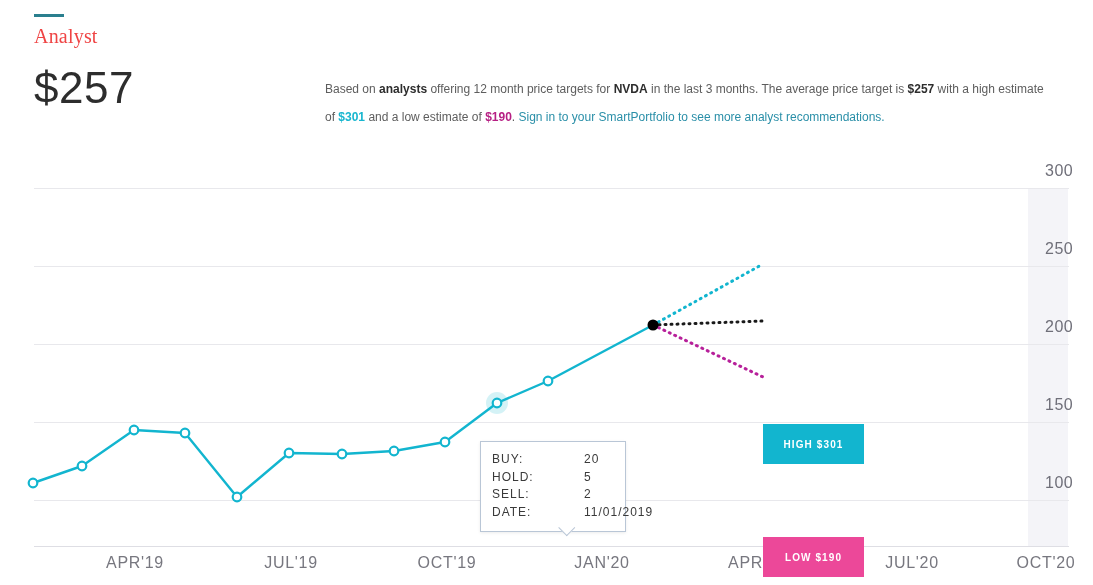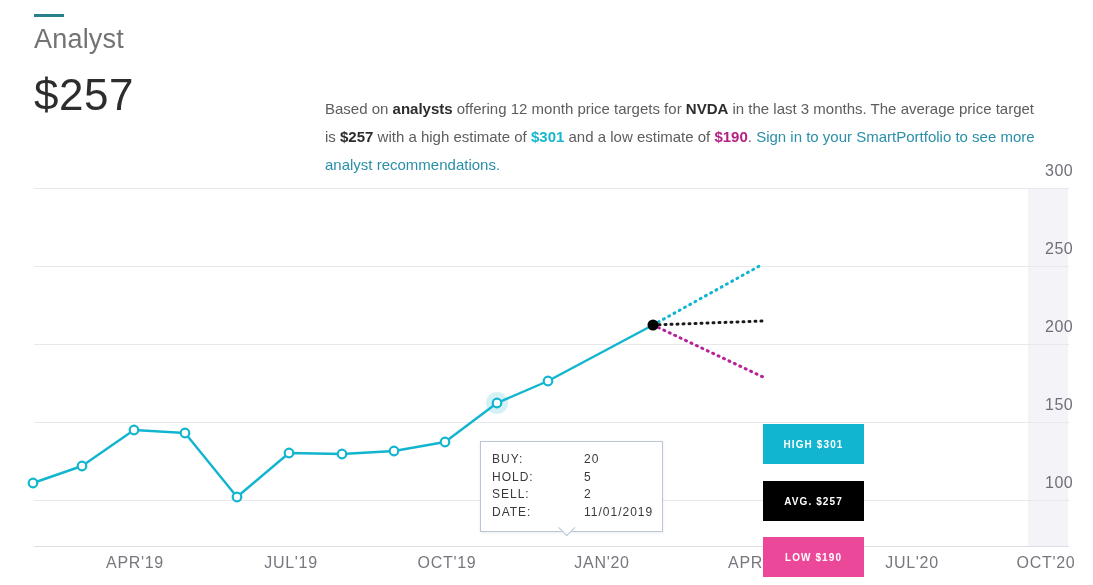--- a/index.html
+++ b/index.html
@@ -12,32 +12,32 @@
     overflow: hidden;
     position: relative;
   }
 
   
   #header { position: absolute; left: 34px; top: 14px; }
   #accent-bar {
     width: 30px; height: 3px; background: #2a7f8e; margin-bottom: 9px;
   }
   #panel-title {
-    font-size: 27px; font-weight: 400; color: #737373;
-    letter-spacing: .2px; line-height: 1;
+    font-size: 20px; font-weight: 400; color: #ef4444;
+    letter-spacing: .2px; line-height: 1; font-family: Liberation Serif, serif;
   }
   #price-value {
     font-size: 44px; font-weight: 300; color: #2d2d2d;
     letter-spacing: .5px; margin-top: 20px; line-height: 1;
   }
 
   
   #description {
-    position: absolute; left: 325px; top: 80px; width: 722px;
-    font-size: 15px; line-height: 28px; color: #5d5d5d;
+    position: absolute; left: 325px; top: 63px; width: 722px;
+    font-size: 12px; line-height: 28px; color: #5d5d5d;
   }
   #description b { color: #2d2d2d; font-weight: 700; }
   .val-high { color: #18b6cf; font-weight: 700; }
   .val-low  { color: #b61f83; font-weight: 700; }
   .val-avg  { color: #2d2d2d; font-weight: 700; }
   #signin-link { color: #2a8fa8; text-decoration: none; cursor: pointer; }
 
   
   #chart {
     position: absolute; left: 0; top: 180px; width: 1093px; height: 405px;
@@ -65,21 +65,21 @@
     font-weight: 400;
   }
 
   svg#series-svg {
     position: absolute; left: 0; top: 0; width: 1093px; height: 405px;
     overflow: visible;
   }
 
   
   #tooltip {
-    position: absolute; left: 480px; top: 261px; width: 183px;
+    position: absolute; left: 480px; top: 261px; width: 146px;
     background: #ffffff; border: 1px solid #b9c6d6;
     box-shadow: 0 1px 3px rgba(0,0,0,.08);
     padding: 9px 11px 10px 11px; z-index: 20;
   }
   #tooltip .trow {
     display: flex; font-size: 12px; color: #3a3a3a;
     letter-spacing: 1px; line-height: 17.5px;
     font-family: "Liberation Sans", sans-serif;
   }
   #tooltip .tkey { width: 92px; flex: 0 0 92px; }
@@ -183,20 +183,17 @@
           <span class="tkey">DATE:</span>
           <span class="tval">11/01/2019</span>
         </div>
       </div>
     <div id="tooltip-arrow"></div>
   </div>
 
   <div class="badge" id="badge-high" style="background: rgb(18, 181, 207);">
     <span>HIGH $301</span>
   </div>
-  <div class="badge" id="badge-avg" style="background: rgb(0, 0, 0);">
-    <span>AVG. $257</span>
-  </div>
   <div class="badge" id="badge-low" style="background: #ec4899;">
     <span>LOW $190</span>
   </div>
 
 </div>
 
 </body></html>

